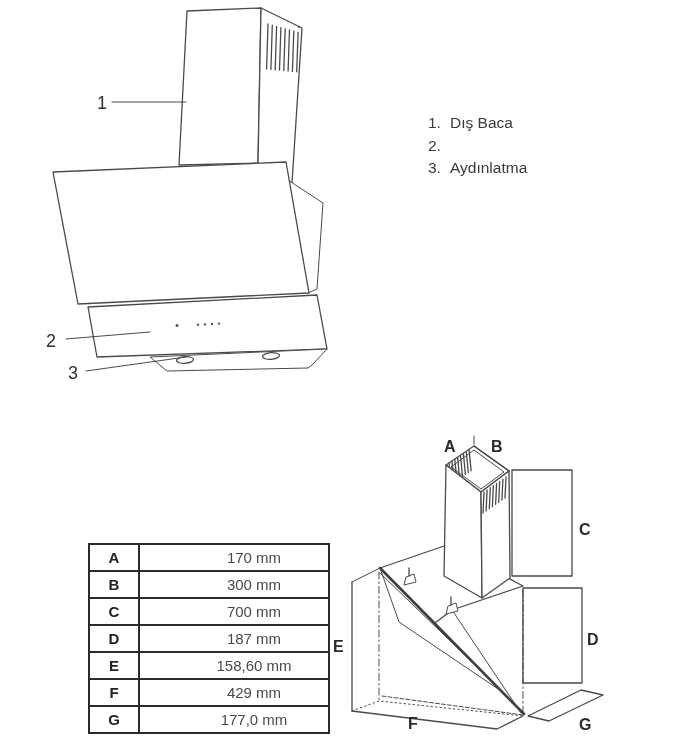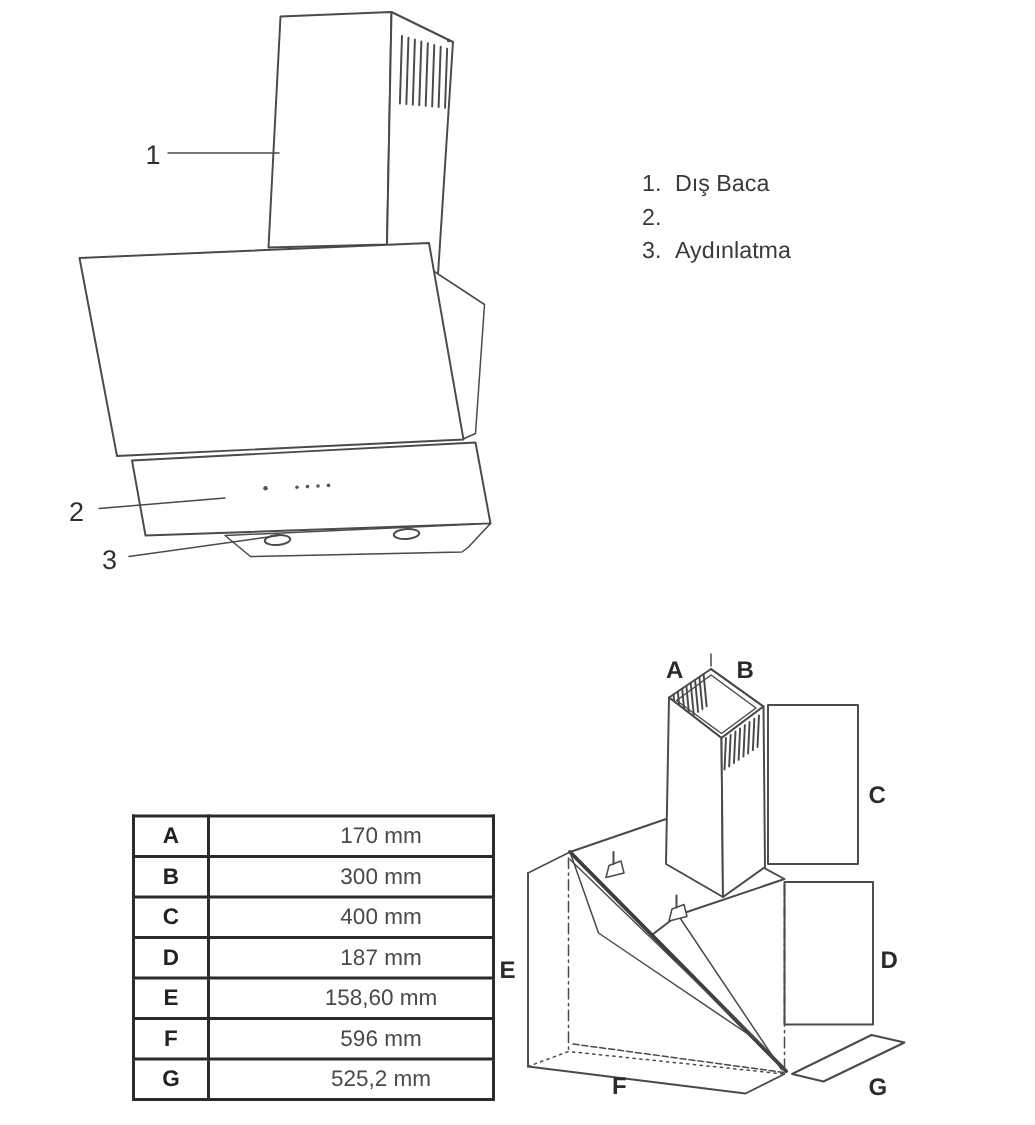--- a/index.html
+++ b/index.html
@@ -98,37 +98,37 @@
       <tr>
         <td class="key">A</td>
         <td class="val">170 mm</td>
       </tr>
       <tr>
         <td class="key">B</td>
         <td class="val">300 mm</td>
       </tr>
       <tr>
         <td class="key">C</td>
-        <td class="val">400 mm</td>
+        <td class="val">700 mm</td>
       </tr>
       <tr>
         <td class="key">D</td>
         <td class="val">187 mm</td>
       </tr>
       <tr>
         <td class="key">E</td>
         <td class="val">158,60 mm</td>
       </tr>
       <tr>
         <td class="key">F</td>
-        <td class="val">596 mm</td>
+        <td class="val">429 mm</td>
       </tr>
       <tr>
         <td class="key">G</td>
-        <td class="val">525,2 mm</td>
+        <td class="val">177,0 mm</td>
       </tr>
     </tbody>
   </table>
 
   <svg style="left:325px;top:425px" width="295" height="325" viewBox="325 425 295 325">
 
     <path class="stroke" d="M380,568 L447,545 L523,586 M523,586 L452,610 L435,623"></path>
 
     <line class="stroke thin" x1="452" y1="610" x2="521" y2="713"></line>
 

